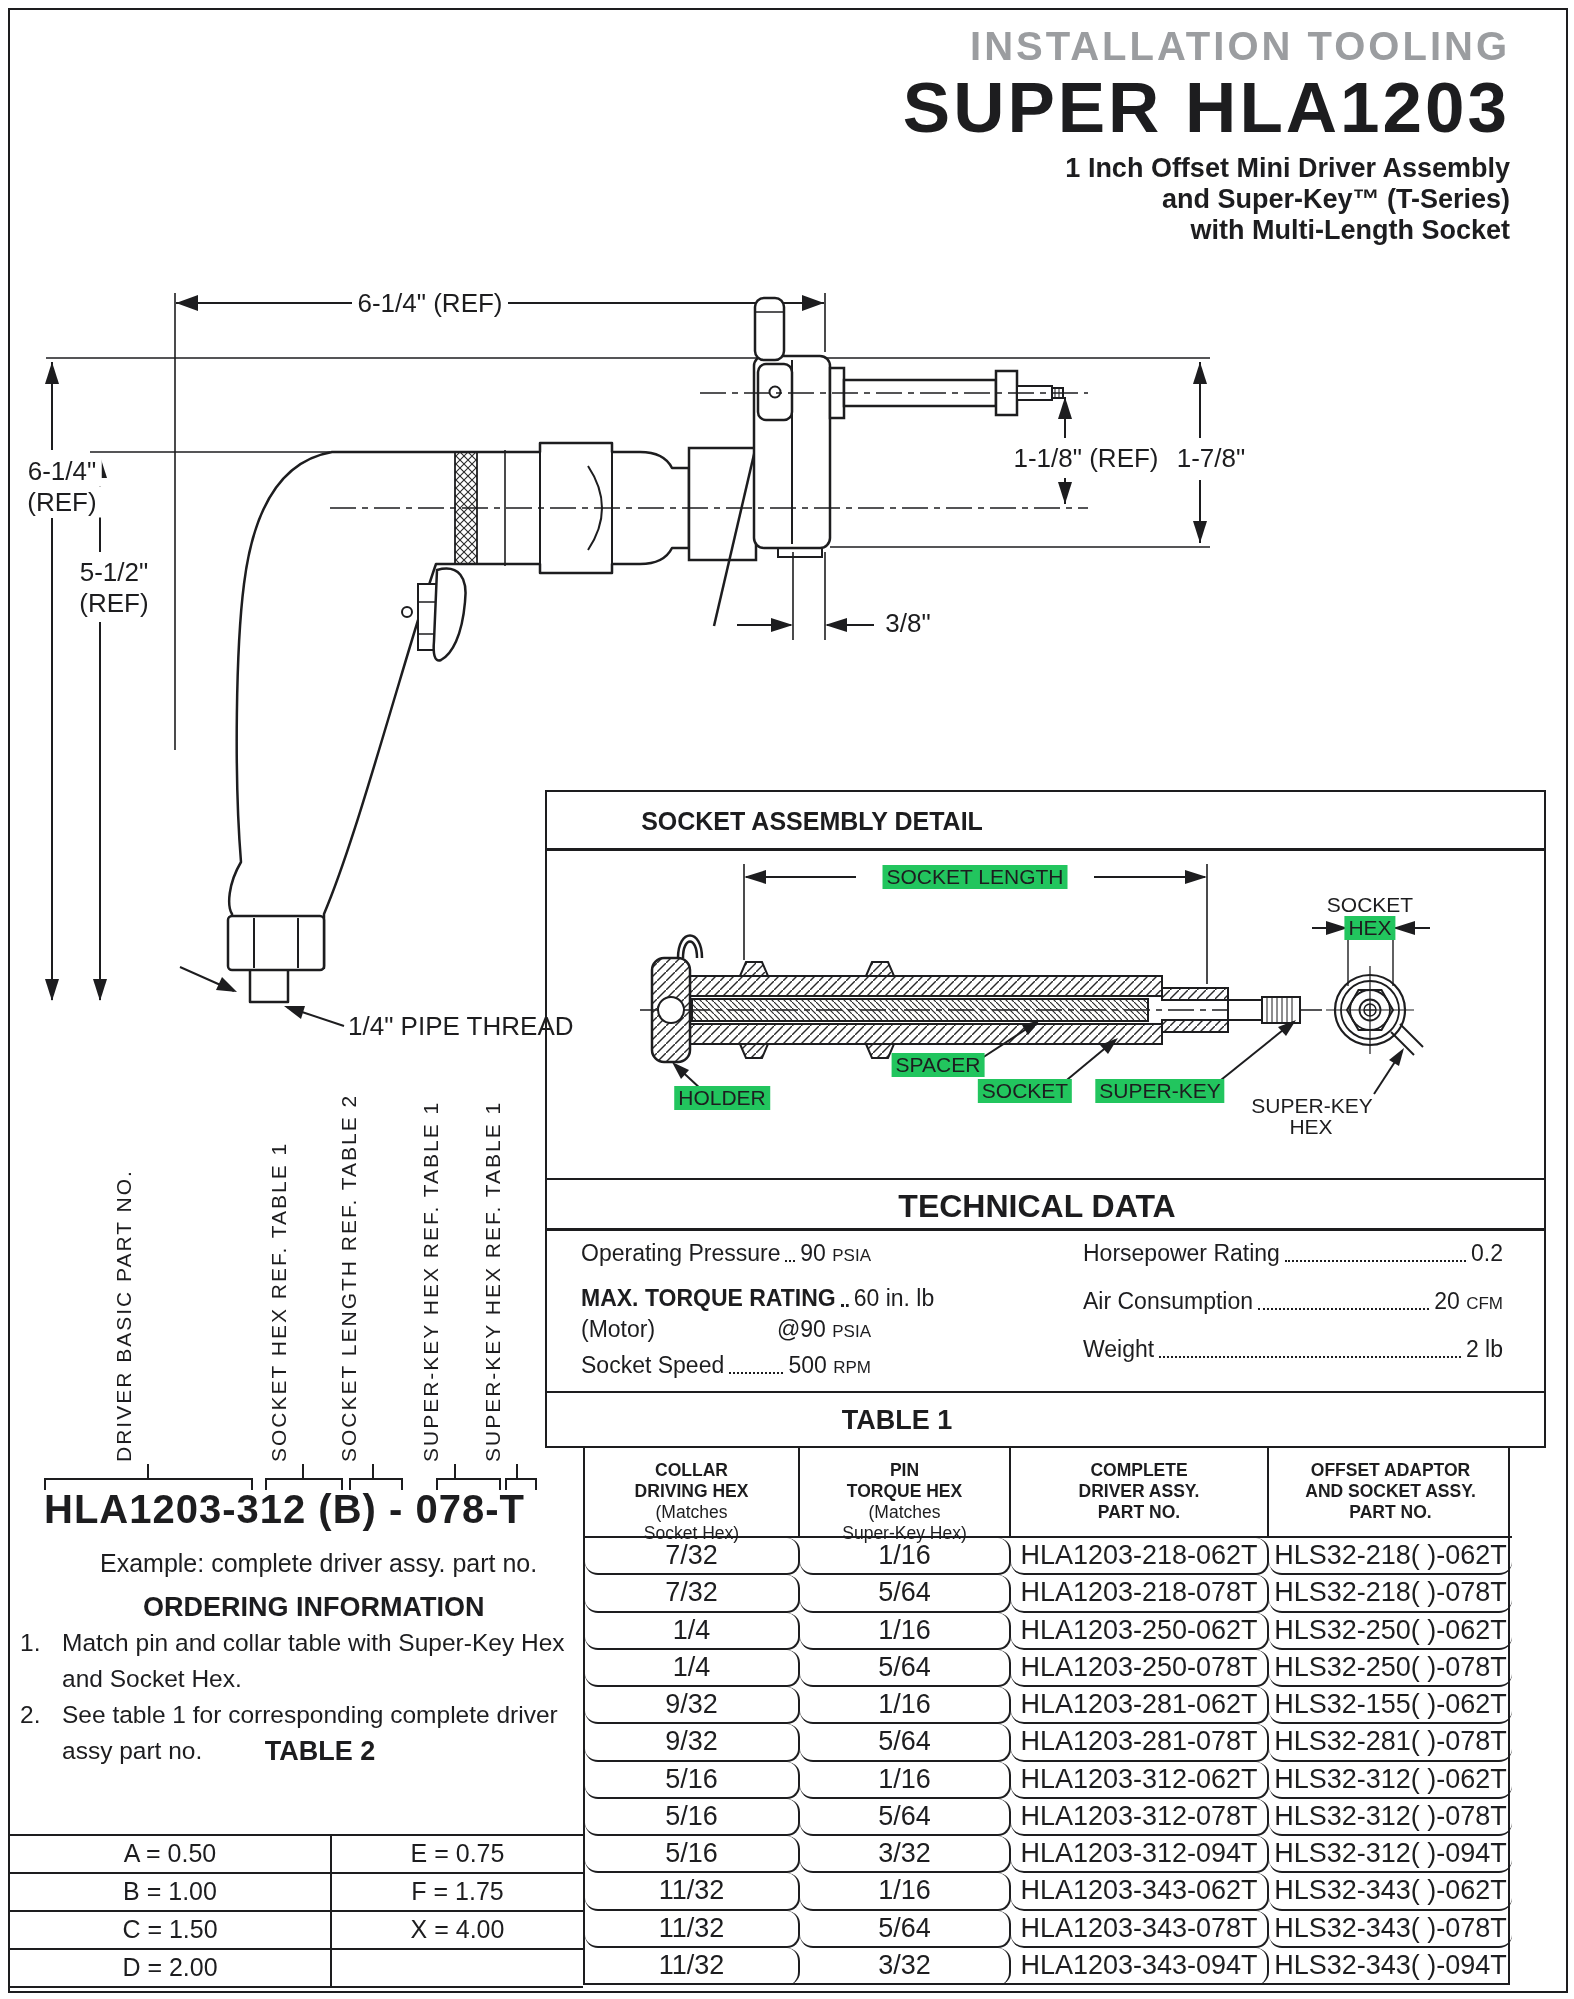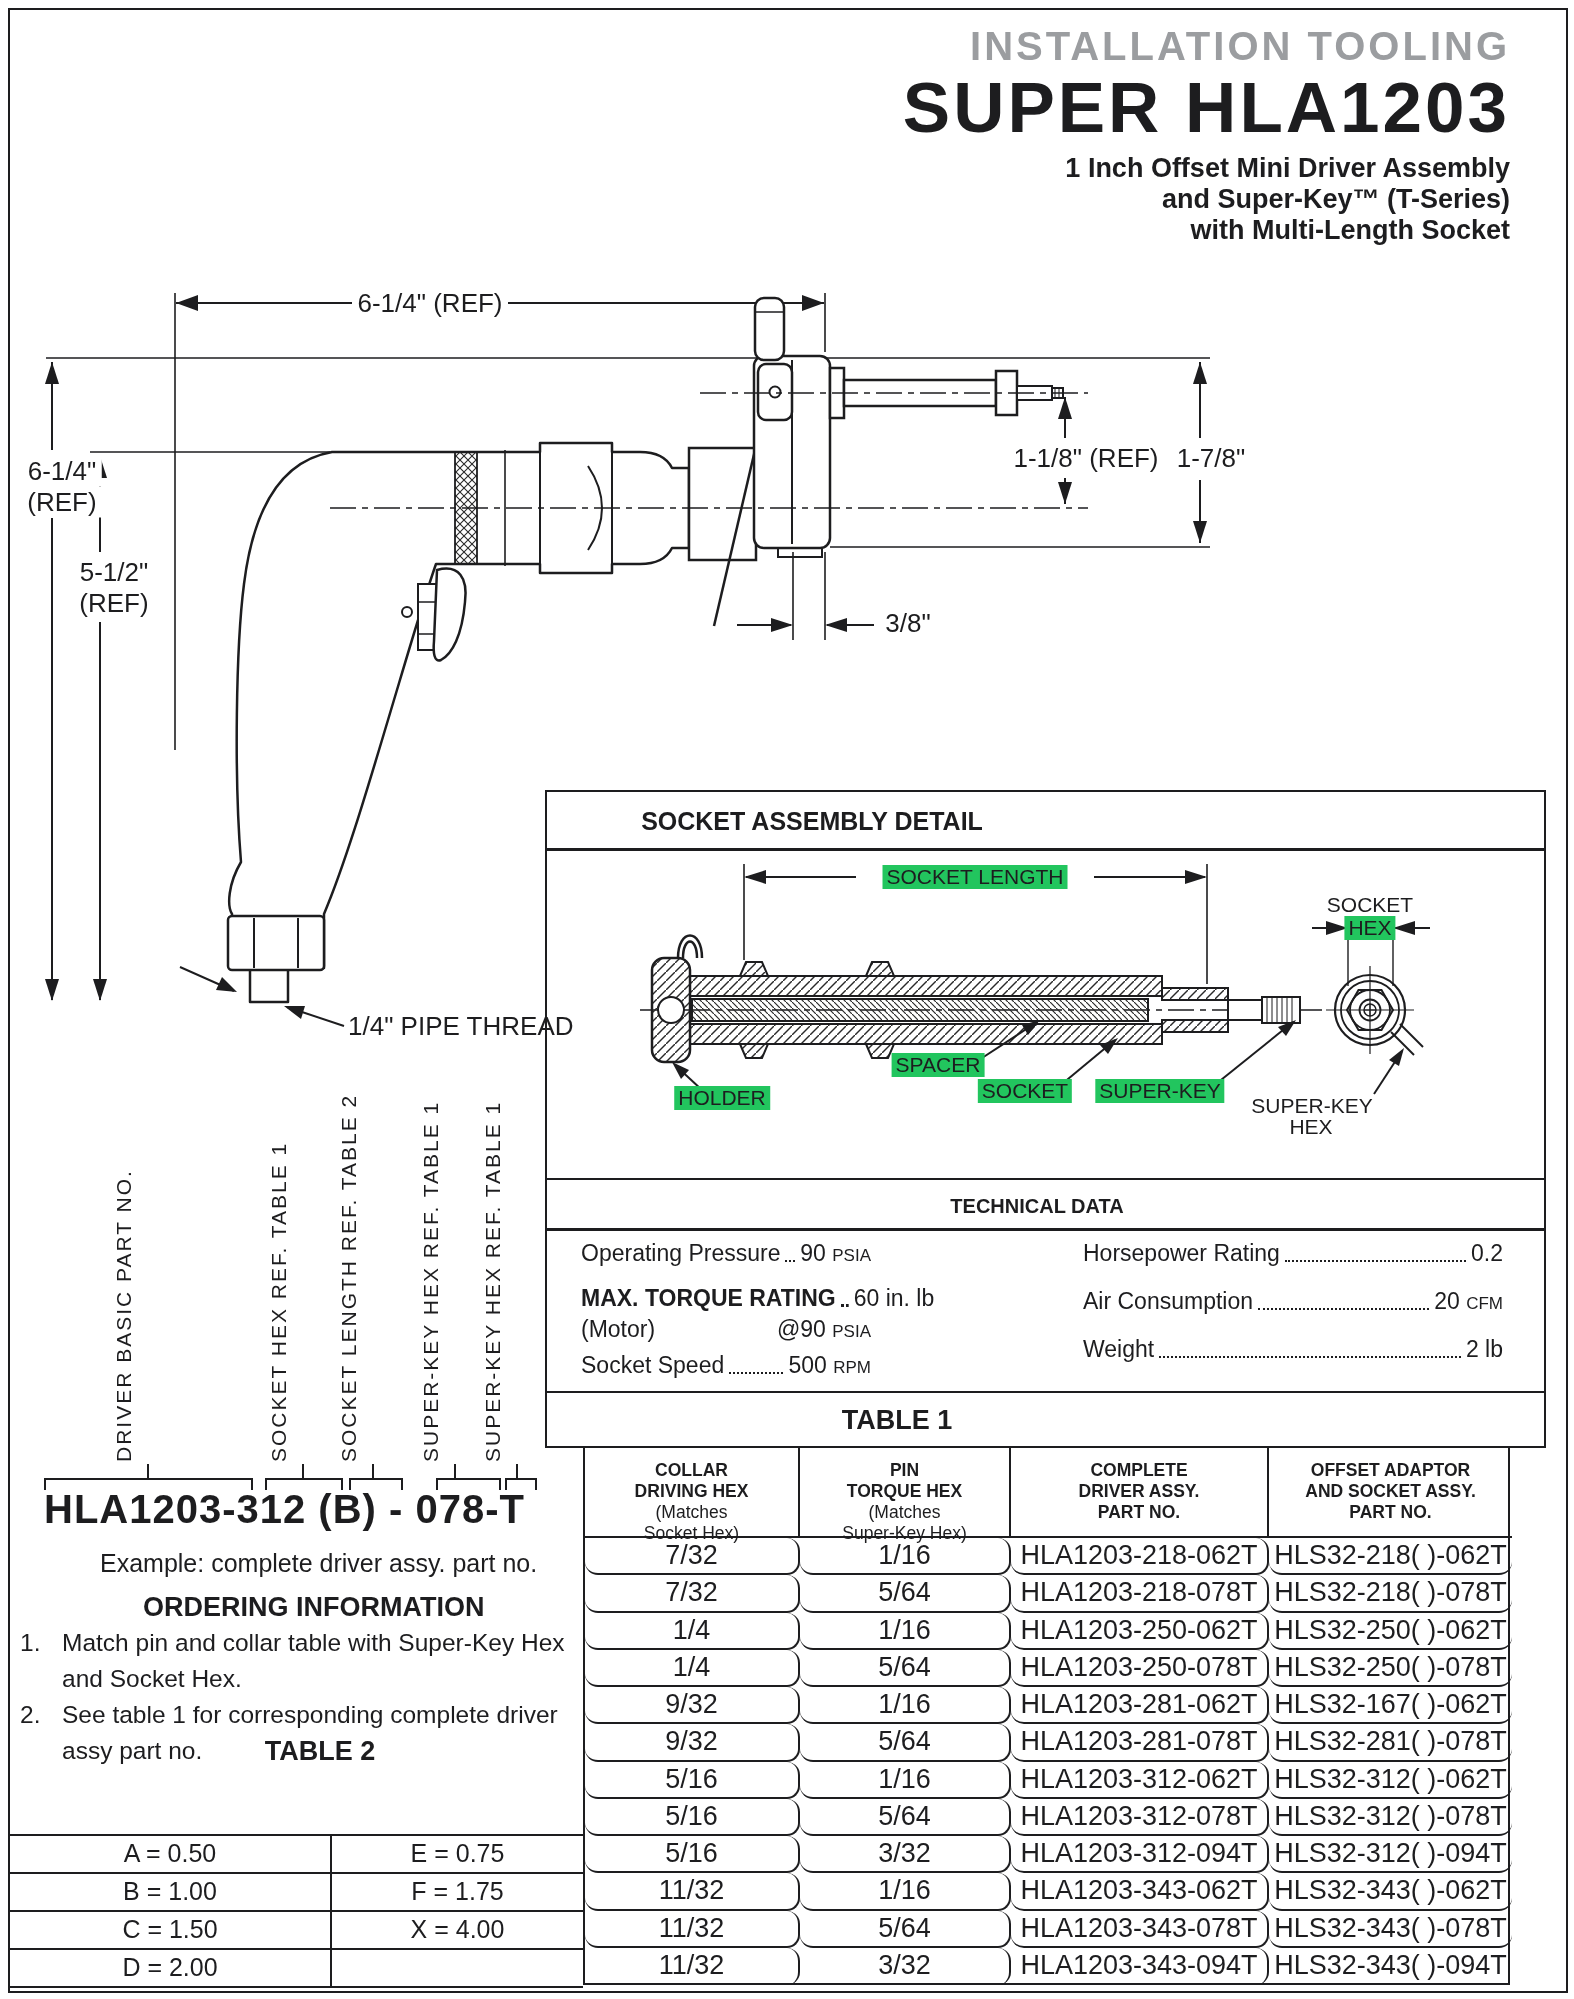--- a/index.html
+++ b/index.html
@@ -266,21 +266,21 @@
   <div class="slab" style="left:1370px;top:928px;">HEX</div>
   <div class="slab" style="left:938px;top:1065px;">SPACER</div>
   <div class="slab" style="left:722px;top:1098px;">HOLDER</div>
   <div class="slab" style="left:1025px;top:1091px;">SOCKET</div>
   <div class="slab" style="left:1160px;top:1091px;">SUPER-KEY</div>
   <div class="slab" style="left:1312px;top:1106px;background:none;">SUPER-KEY</div>
   <div class="slab" style="left:1311px;top:1127px;background:none;">HEX</div>
 
   <div class="panel" style="left:545px;top:1180px;width:1001px;height:213px;border-top:none;"></div>
   <div class="rule" style="left:545px;top:1228px;width:1001px;"></div>
-  <div class="panel-title" style="left:1037px;top:1206px;font-size:20px;">TECHNICAL DATA</div>
+  <div class="panel-title" style="left:1037px;top:1206px;font-size:32px;">TECHNICAL DATA</div>
 
   <div class="tech-row" style="left:581px;top:1240px;width:290px;">
     <span class="lab">Operating Pressure</span>
     <span class="leader"></span>
     <span class="val"><span>90</span> <span class="unit">PSIA</span></span>
   </div>
   <div class="tech-row" style="left:581px;top:1285px;width:290px;">
     <span class="lab bold">MAX. TORQUE RATING</span>
     <span class="leader" style="border-bottom-width:3px;"></span>
     <span class="val">60 in. lb</span>
@@ -350,21 +350,21 @@
     <div class="t1c">1/16</div>
     <div class="t1c">HLA1203-250-062T</div>
     <div class="t1c lastcol">HLS32-250( )-062T</div>
     <div class="t1c">1/4</div>
     <div class="t1c">5/64</div>
     <div class="t1c">HLA1203-250-078T</div>
     <div class="t1c lastcol">HLS32-250( )-078T</div>
     <div class="t1c">9/32</div>
     <div class="t1c">1/16</div>
     <div class="t1c">HLA1203-281-062T</div>
-    <div class="t1c lastcol">HLS32-167( )-062T</div>
+    <div class="t1c lastcol">HLS32-155( )-062T</div>
     <div class="t1c">9/32</div>
     <div class="t1c">5/64</div>
     <div class="t1c">HLA1203-281-078T</div>
     <div class="t1c lastcol">HLS32-281( )-078T</div>
     <div class="t1c">5/16</div>
     <div class="t1c">1/16</div>
     <div class="t1c">HLA1203-312-062T</div>
     <div class="t1c lastcol">HLS32-312( )-062T</div>
     <div class="t1c">5/16</div>
     <div class="t1c">5/64</div>

